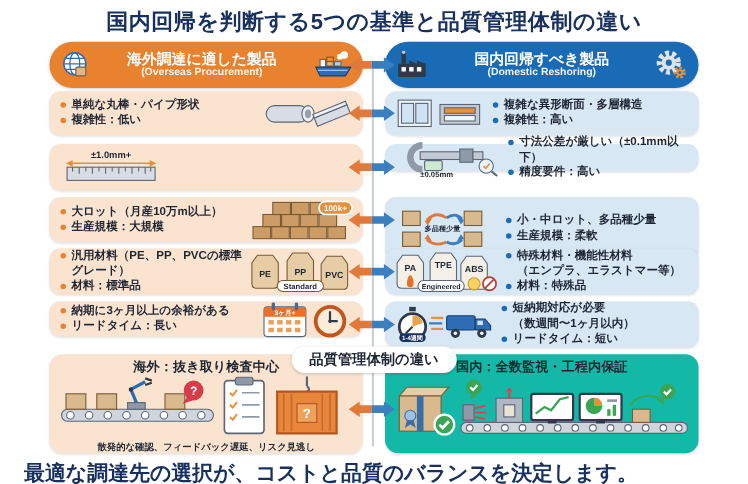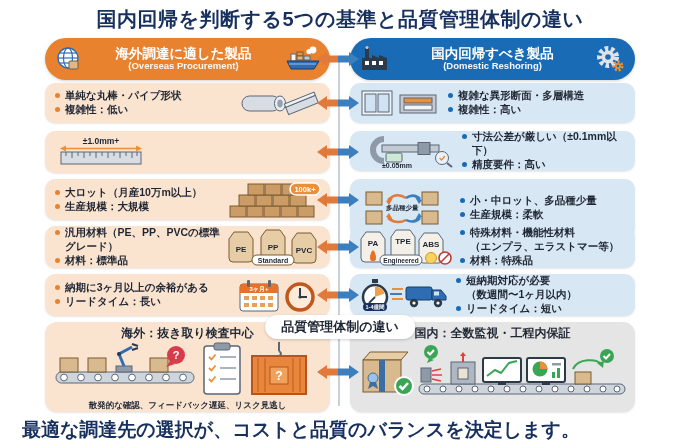--- a/index.html
+++ b/index.html
@@ -24,21 +24,21 @@
   .txt{flex:1;min-width:0;}
   .bl{display:flex;align-items:flex-start;font-size:10.5px;font-weight:bold;line-height:1.32;}
   .dot{flex:none;width:5px;height:5px;border-radius:50%;margin:4px 5px 0 2px;}
   .dot.o{background:#e8822e;}
   .dot.b{background:#1a6bb5;}
   .cont{padding-left:12px;}
   .icon{flex:none;display:flex;align-items:center;justify-content:center;}
   .bigcard{position:absolute;top:322px;width:285px;height:90px;border-radius:12px;
     display:flex;flex-direction:column;align-items:center;box-shadow:0 1px 2px rgba(0,0,0,.10);}
   .bigcard.peach{left:45px;background:#fae4d0;}
-  .bigcard.lblue{left:350px;background:#e5e5e5;}
+  .bigcard.lblue{left:350px;background:#14b8a6;}
   .bigtitle{font-size:12px;font-weight:bold;margin-top:3px;}
   .caption{font-size:8.5px;font-weight:bold;margin-top:-2px;}
   .qpill{position:absolute;top:315px;left:50%;transform:translateX(-50%);z-index:3;
     background:#fff;border-radius:14px;padding:3px 16px;font-size:13px;font-weight:bold;
     box-shadow:0 1px 3px rgba(0,0,0,.18);white-space:nowrap;}
   .footer{position:absolute;top:417px;left:0;width:580px;text-align:right;
     font-size:19px;font-weight:bold;color:#17305e;}
   svg text{font-family:"Liberation Sans","DejaVu Sans",sans-serif;}
 </style>
 </head>
@@ -187,21 +187,21 @@
       <svg width="96" height="34" viewBox="0 0 96 34">
         <text x="48" y="9" text-anchor="middle" font-size="8.5" font-weight="bold" fill="#1f2633">±1.0mm+</text>
         <line x1="12" y1="13.5" x2="84" y2="13.5" stroke="#e8903a" stroke-width="1.4"></line>
         <polygon points="7,13.5 13,10.5 13,16.5" fill="#e8903a"></polygon>
         <polygon points="89,13.5 83,10.5 83,16.5" fill="#e8903a"></polygon>
         <rect x="8" y="17" width="80" height="12" fill="#d8dde3" stroke="#5b6676"></rect>
         <path d="M13 17v4M19 17v6M25 17v4M31 17v6M37 17v4M43 17v6M49 17v4M55 17v6M61 17v4M67 17v6M73 17v4M79 17v6M84 17v4" stroke="#5b6676" stroke-width="1" fill="none"></path>
       </svg>
     </span>
   </div>
-  <div class="card lblue" style="top:131px;height:40px">
+  <div class="card lblue" style="top:131px;height:25px">
     <span class="icon">
       <svg width="98" height="36" viewBox="0 0 98 36">
         <path d="M26 6 a11 11 0 1 0 0 22" fill="none" stroke="#8f9aa8" stroke-width="6"></path>
         <rect x="24" y="12" width="38" height="7" fill="#c3cad3" stroke="#5b6676"></rect>
         <rect x="60" y="9.5" width="12" height="12" fill="#8f9aa8" stroke="#5b6676"></rect>
         <rect x="72" y="12" width="9" height="7" fill="#c3cad3" stroke="#5b6676"></rect>
         <rect x="28" y="20" width="16" height="9" rx="1.5" fill="#cde9d4" stroke="#5b6676"></rect>
         <text x="24" y="35" font-size="7" font-weight="bold" fill="#1f2633">±0.05mm</text>
         <circle cx="84" cy="25" r="6.5" fill="#eaf2fa" stroke="#5b6676"></circle>
         <path d="M81.5 25 l2 2 l3.5 -4" stroke="#e8903a" stroke-width="1.5" fill="none"></path>
@@ -335,21 +335,21 @@
           <span>特殊材料・機能性材料</span>
         </div>
       <div class="bl cont">（エンプラ、エラストマー等）</div>
       <div class="bl">
           <span class="dot b"></span>
           <span>材料：特殊品</span>
         </div>
     </div>
   </div>
 
-  <div class="card peach" style="top:274px;height:42px">
+  <div class="card peach" style="top:274px;height:32px">
     <div class="txt">
       <div class="bl">
           <span class="dot o"></span>
           <span>納期に3ヶ月以上の余裕がある</span>
         </div>
       <div class="bl">
           <span class="dot o"></span>
           <span>リードタイム：長い</span>
         </div>
     </div>

